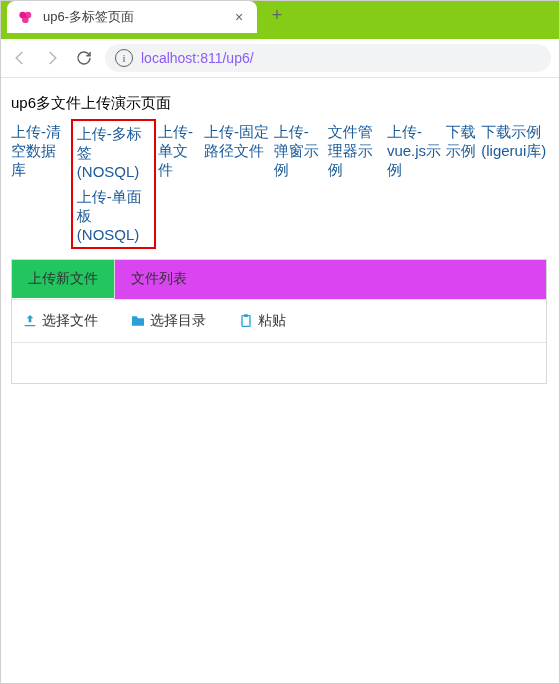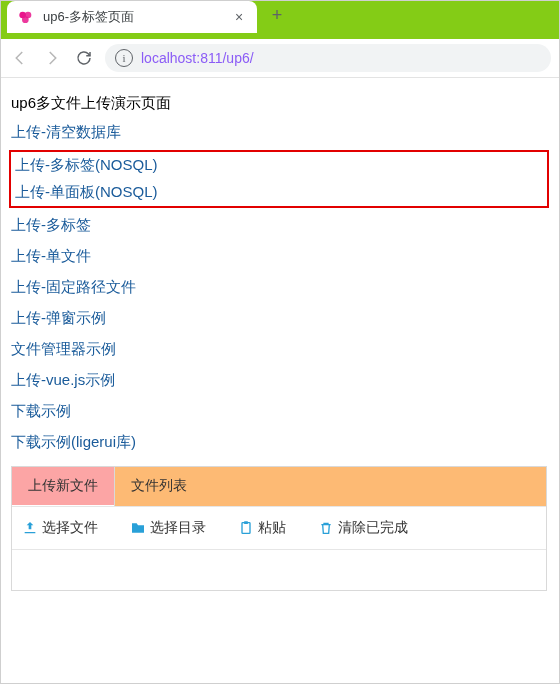--- a/index.html
+++ b/index.html
@@ -17,30 +17,30 @@
   .navbtn{width:22px;height:22px;display:flex;align-items:center;justify-content:center;color:#b7b7b7}
   .navbtn.active{color:#5f6368}
   .navbtn svg{width:18px;height:18px}
   .addr{flex:1;height:28px;background:#f1f3f4;border-radius:14px;display:flex;align-items:center;padding:0 10px;gap:8px;color:#5f6368;font-size:14px}
   .addr .info{width:16px;height:16px;border:1.5px solid #5f6368;border-radius:50%;display:flex;align-items:center;justify-content:center;font-size:11px;line-height:1;font-family:Georgia,serif}
   .addr .host{color:#8b5cf6}
   .addr .path{color:#8b5cf6}
   
   .page{flex:1;padding:10px 10px 0 8px;overflow:hidden}
   .hdr{font-size:15px;margin:6px 0 4px 2px}
-  .links{display:flex;flex-direction:column}
+  .links{display:flex;flex-direction:row}
   .links a{color:#1a5b9a;text-decoration:none;font-size:15px;padding:6px 2px;display:inline-block}
   .highlight-box{border:2px solid #e20000;display:inline-block;padding:0 2px;margin-top:2px;margin-bottom:2px}
   .highlight-box a{display:block;padding:4px 2px}
   
   .upload{border:1px solid #d9d9d9;margin:8px 2px 0 2px}
   .upload-tabs{display:flex}
   .upload-tabs .utab{padding:10px 16px;font-size:14px;color:#333}
-  .upload-tabs .utab.inactive{background:#fdba74;border-left:1px solid #d9d9d9;flex:1}
-  .upload-tabs .utab.active{background:#fca5a5;border-bottom:1px solid #fff}
+  .upload-tabs .utab.inactive{background:#d946ef;border-left:1px solid #d9d9d9;flex:1}
+  .upload-tabs .utab.active{background:#22c55e;border-bottom:1px solid #fff}
   .upload-bar{display:flex;align-items:center;gap:32px;padding:12px 10px;border-top:1px solid #e6e6e6;font-size:14px;color:#333}
   .upload-bar .act{display:flex;align-items:center;gap:4px;cursor:pointer}
   .upload-bar .act svg{width:16px;height:16px}
   .upload-body{height:40px;border-top:1px solid #e6e6e6}
 </style>
 </head>
 <body>
 
 <div class="window">
 
@@ -85,21 +85,20 @@
   </div>
 
   <div class="page">
     <div class="hdr">up6多文件上传演示页面</div>
     <div class="links" id="links">
         <a href="#">上传-清空数据库</a>
         <div class="highlight-box">
           <a href="#">上传-多标签(NOSQL)</a>
           <a href="#">上传-单面板(NOSQL)</a>
         </div>
-        <a href="#">上传-多标签</a>
         <a href="#">上传-单文件</a>
         <a href="#">上传-固定路径文件</a>
         <a href="#">上传-弹窗示例</a>
         <a href="#">文件管理器示例</a>
         <a href="#">上传-vue.js示例</a>
         <a href="#">下载示例</a>
         <a href="#">下载示例(ligerui库)</a>
       </div>
 
     <div class="upload">
@@ -120,24 +119,18 @@
             </svg>
           <span>选择目录</span>
         </div>
         <div class="act">
           <svg viewBox="0 0 24 24">
               <rect x="6" y="4" width="12" height="16" rx="1" fill="none" stroke="#29a0d8" stroke-width="2"></rect>
               <rect x="9" y="2" width="6" height="4" rx="1" fill="#29a0d8"></rect>
             </svg>
           <span>粘贴</span>
         </div>
-        <div class="act">
-          <svg viewBox="0 0 24 24">
-              <path fill="none" stroke="#29a0d8" stroke-width="2" d="M5 7h14M9 7V5h6v2M7 7l1 13h8l1-13"></path>
-            </svg>
-          <span>清除已完成</span>
-        </div>
       </div>
       <div class="upload-body"></div>
     </div>
   </div>
 
 </div>
 
 </body></html>

